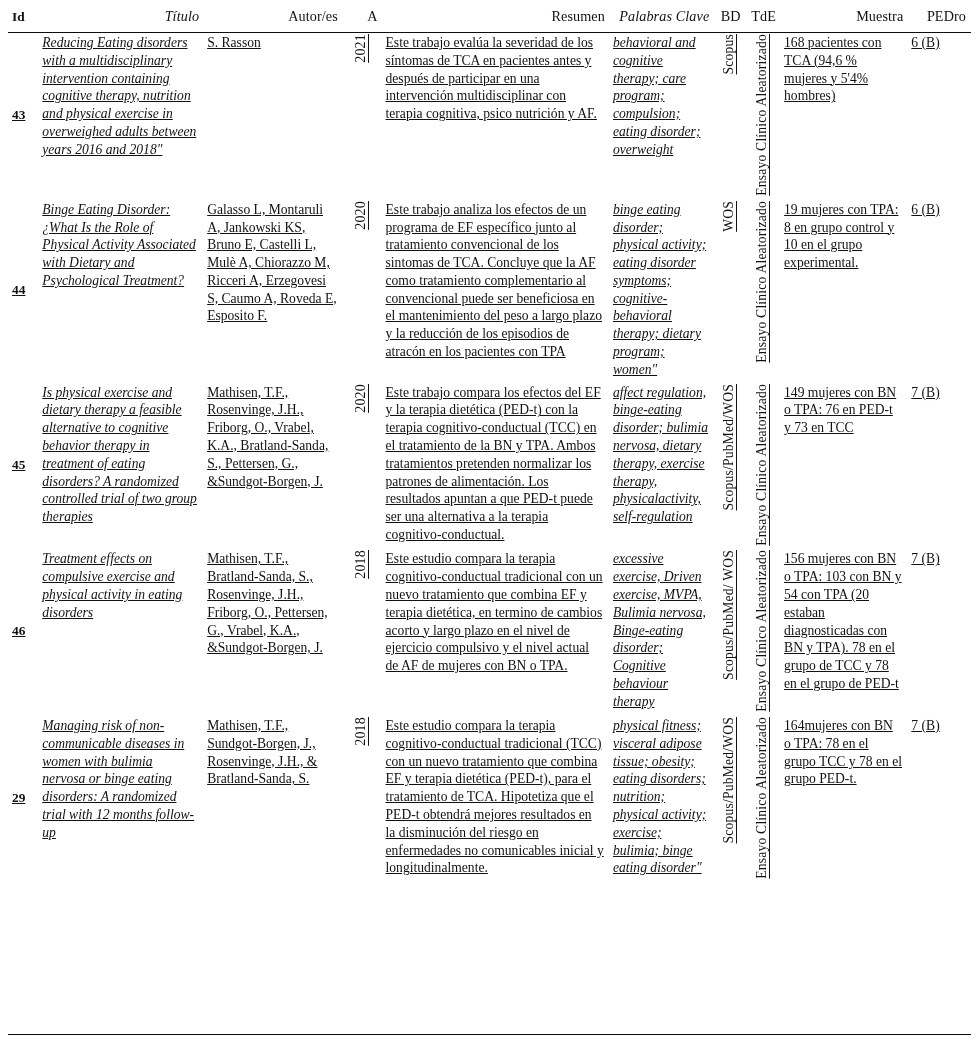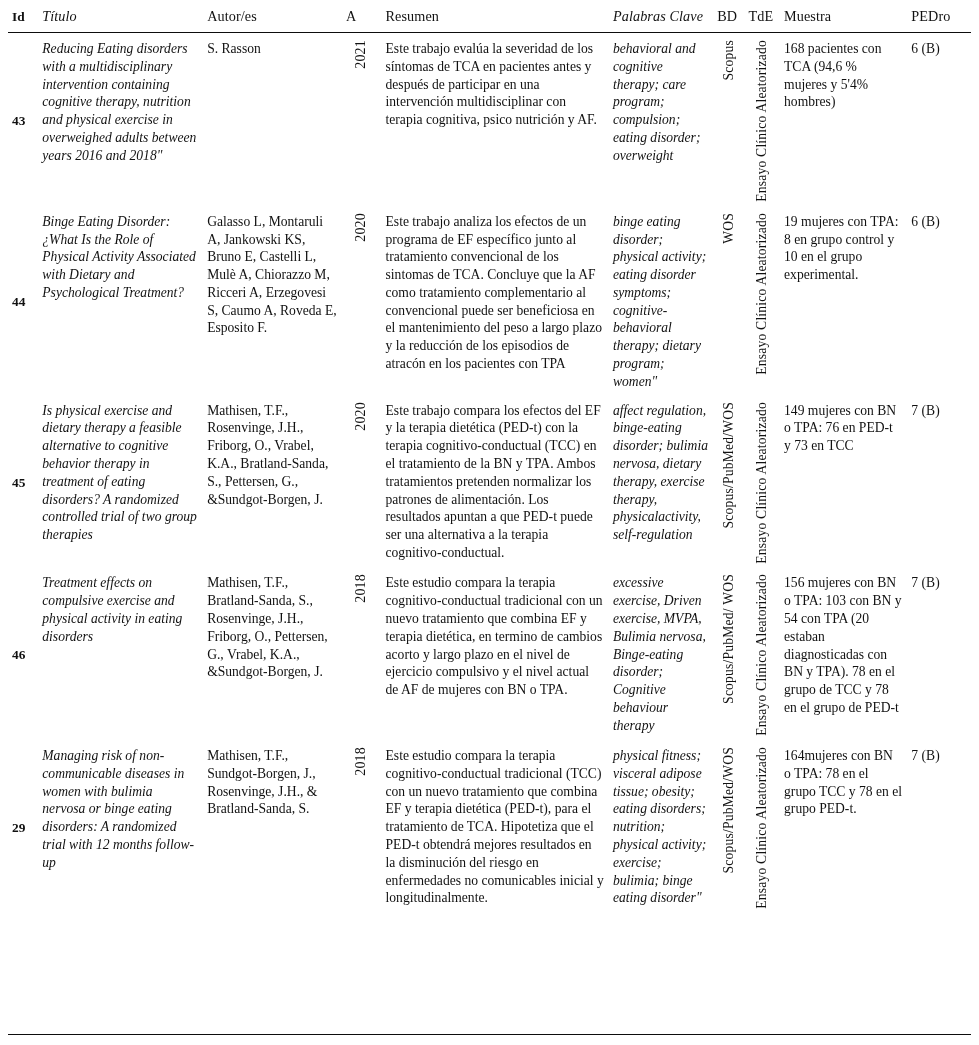--- a/index.html
+++ b/index.html
@@ -26,36 +26,37 @@
   table.review {
     width: 963px;
     border-collapse: collapse;
     table-layout: fixed;
     font-size: 13.6px;
   }
 
   
   thead th {
     font-weight: normal;
-    text-align: left;
+    text-align: right;
     vertical-align: bottom;
     padding: 2px 5px 7px 3px;
     border-bottom: 1.6px solid #0d0d0d;
     font-size: 14.2px;
     letter-spacing: 0.1px;
     white-space: nowrap;
   }
   thead tr.top-rule th { border-top: 0; }
 
   
   tbody td {
     vertical-align: top;
-    padding: 7px 6px 4px 3px;
+    padding: 1px 6px 4px 3px;
     line-height: 1.31;
     border: 0;
+    text-decoration: underline;
   }
   tbody tr:last-child td { padding-bottom: 10px; }
 
   .c-id      { width: 30px;  text-align: left; font-weight: bold; font-size: 13.4px; vertical-align: middle; padding-left: 4px; }
   .c-titulo  { width: 158px; font-style: italic; }
   .c-autor   { width: 133px; }
   .c-anio    { width: 38px;  }
   .c-resumen { width: 218px; margin-top: 31px; }
   .c-palabras{ width: 100px; font-style: italic; }
   .c-bd      { width: 30px;  }

